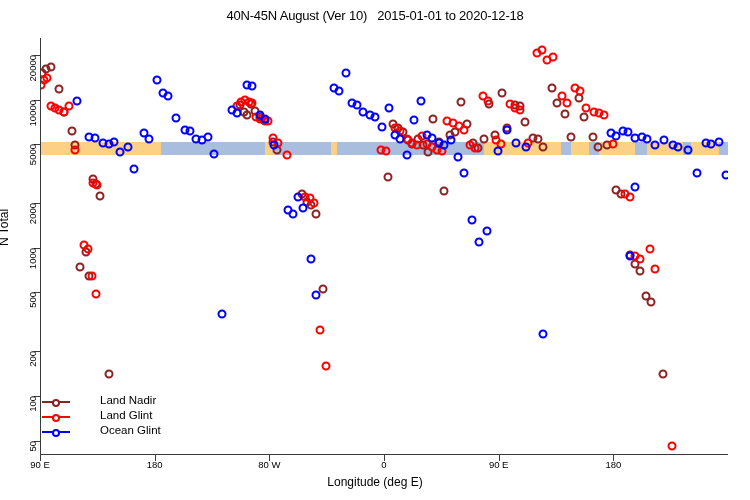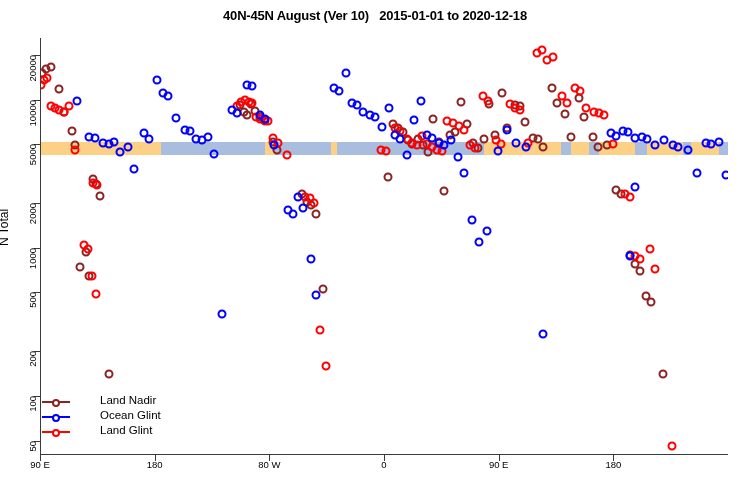--- a/index.html
+++ b/index.html
@@ -20,21 +20,21 @@
     width: 750px;
     height: 500px;
   }
   #chart-title {
     position: absolute;
     left: 0;
     top: 8px;
     width: 750px;
     text-align: center;
     font-size: 13px;
-    font-weight: bold;
+    font-weight: normal;
     color: #000;
     letter-spacing: -0.2px;
     white-space: pre;
   }
   #plot-area {
     position: absolute;
     left: 40px;
     top: 38px;
     width: 688px;
     height: 417px;
@@ -162,20 +162,21 @@
 </style>
 </head>
 <body>
 
 <div id="figure">
 
   <div id="chart-title">40N-45N August (Ver 10)   2015-01-01 to 2020-12-18</div>
 
   <div id="ylabel">N Total</div>
 
+  <div id="xlabel">Longitude (deg E)</div>
 
   <div id="y-axis"></div>
   <div id="x-axis"></div>
 
   <div id="plot-area">
     <div id="bands">
         <div class="band land" style="left: 0px; width: 119.763px; top: 103.627px;"></div>
         <div class="band ocean" style="left: 119.763px; width: 104.474px; top: 103.627px;"></div>
         <div class="band land" style="left: 224.237px; width: 10.1926px; top: 103.627px;"></div>
         <div class="band ocean" style="left: 234.43px; width: 56.0593px; top: 103.627px;"></div>
@@ -433,30 +434,30 @@
   </div>
 
   <div id="legend">
       <div class="legend-row">
         <div class="legend-sym sym-land-nadir">
           <div class="legend-dot"></div>
         </div>
         <div class="legend-text">Land Nadir</div>
       </div>
       <div class="legend-row">
+        <div class="legend-sym sym-land-glint">
+          <div class="legend-dot"></div>
+        </div>
+        <div class="legend-text">Land Glint</div>
+      </div>
+      <div class="legend-row">
         <div class="legend-sym sym-ocean-glint">
           <div class="legend-dot"></div>
         </div>
         <div class="legend-text">Ocean Glint</div>
-      </div>
-      <div class="legend-row">
-        <div class="legend-sym sym-land-glint">
-          <div class="legend-dot"></div>
-        </div>
-        <div class="legend-text">Land Glint</div>
       </div>
     </div>
 
 <div class="ytick-mark" style="top: 440.634px;"></div>
     <div class="ytick-label" style="left: 32px; top: 440.634px;">50</div>
     <div class="ytick-mark" style="top: 396.007px;"></div>
     <div class="ytick-label" style="left: 32px; top: 396.007px;">100</div>
     <div class="ytick-mark" style="top: 351.381px;"></div>
     <div class="ytick-label" style="left: 32px; top: 351.381px;">200</div>
     <div class="ytick-mark" style="top: 292.389px;"></div>

